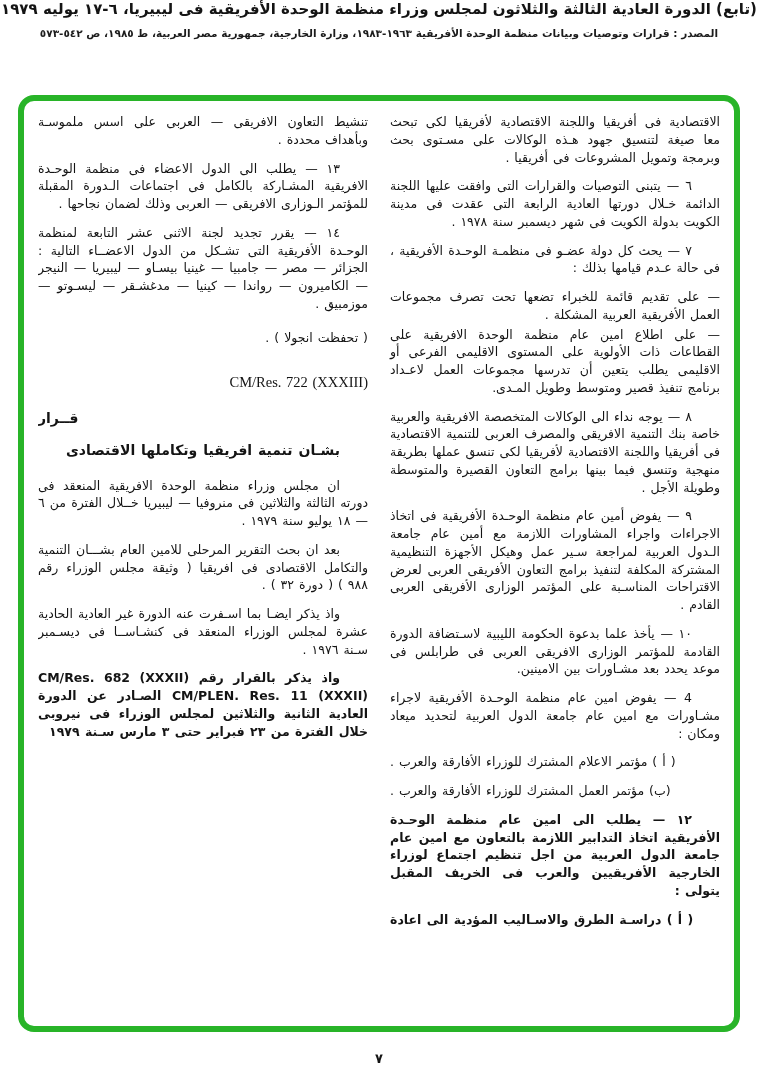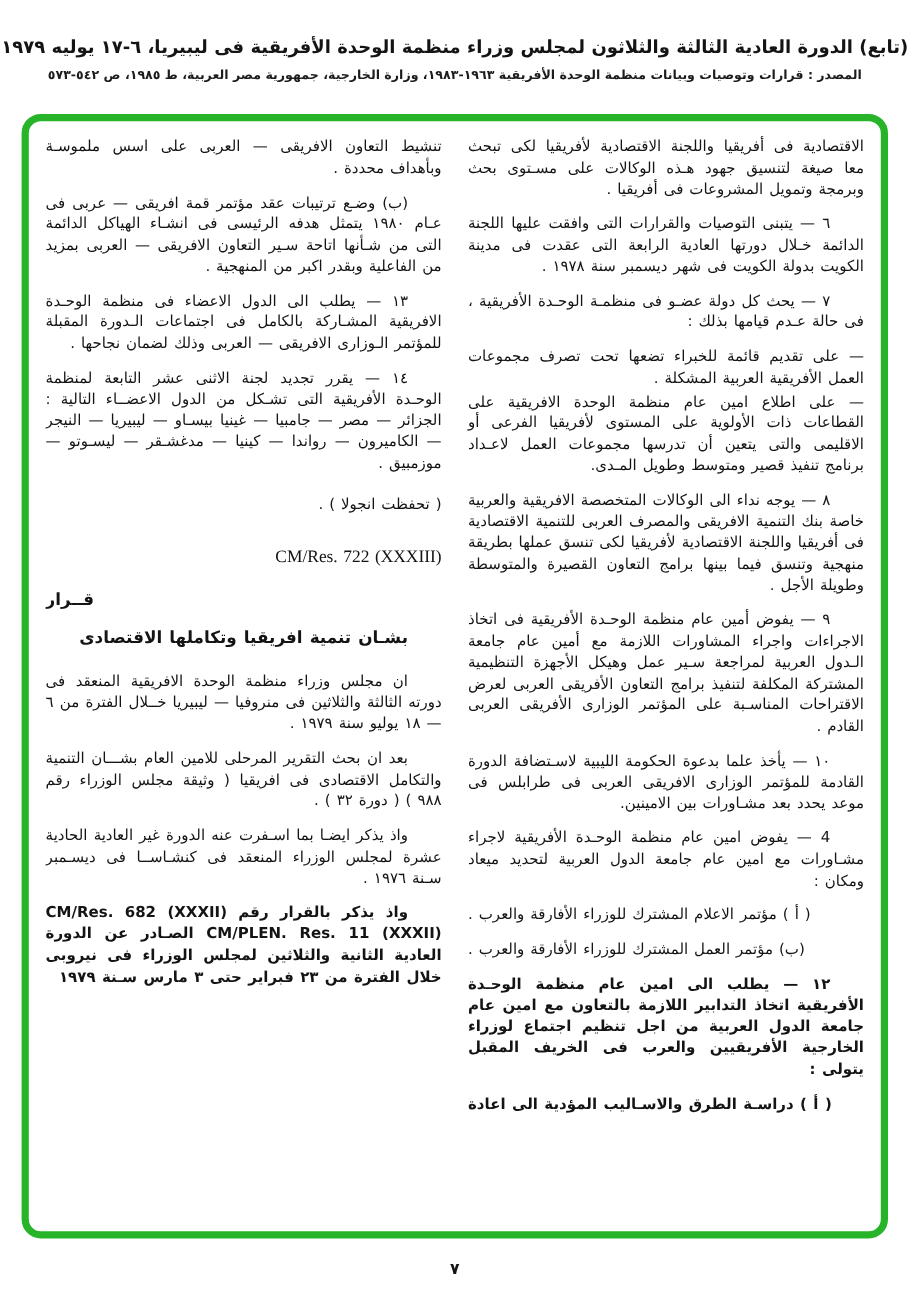--- a/index.html
+++ b/index.html
@@ -15,21 +15,20 @@
     font-family: "DejaVu Sans", sans-serif;
     color: #141414;
   }
   .page-header {
     direction: rtl;
     text-align: center;
   }
   .header-line1 {
     font-weight: bold;
     font-size: 15px;
-    padding-top: 30px;
     letter-spacing: 0;
   }
   .header-line2 {
     font-weight: bold;
     font-size: 10.5px;
     margin-top: 9px;
     color: #1c1c1c;
   }
   .frame {
     position: absolute;
@@ -113,33 +112,32 @@
   <div class="header-line2">المصدر : قرارات وتوصيات وبيانات منظمة الوحدة الأفريقية ١٩٦٣-١٩٨٣، وزارة الخارجية، جمهورية مصر العربية، ط ١٩٨٥، ص ٥٤٢-٥٧٣</div>
 </header>
 
 <main class="frame" style="border-color: rgb(40, 180, 40);">
   <div class="cols">
     <div class="col" id="col-right">
         <p class="para body-flush">الاقتصادية فى أفريقيا واللجنة الاقتصادية لأفريقيا لكى تبحث معا صيغة لتنسيق جهود هـذه الوكالات على مسـتوى بحث وبرمجة وتمويل المشروعات فى أفريقيا .</p>
         <p class="para body-indent">٦ — يتبنى التوصيات والقرارات التى وافقت عليها اللجنة الدائمة خـلال دورتها العادية الرابعة التى عقدت فى مدينة الكويت بدولة الكويت فى شهر ديسمبر سنة ١٩٧٨ .</p>
         <p class="para body-indent">٧ — يحث كل دولة عضـو فى منظمـة الوحـدة الأفريقية ، فى حالة عـدم قيامها بذلك :</p>
         <p class="para dash-item tight">— على تقديم قائمة للخبراء تضعها تحت تصرف مجموعات العمل الأفريقية العربية المشكلة .</p>
-        <p class="para dash-item">— على اطلاع امين عام منظمة الوحدة الافريقية على القطاعات ذات الأولوية على المستوى لأفريقيا الفرعى أو الاقليمى والتى يتعين أن تدرسها مجموعات العمل لاعـداد برنامج تنفيذ قصير ومتوسط وطويل المـدى.</p>
+        <p class="para dash-item">— على اطلاع امين عام منظمة الوحدة الافريقية على القطاعات ذات الأولوية على المستوى الاقليمى الفرعى أو الاقليمى يطلب يتعين أن تدرسها مجموعات العمل لاعـداد برنامج تنفيذ قصير ومتوسط وطويل المـدى.</p>
         <p class="para body-indent">٨ — يوجه نداء الى الوكالات المتخصصة الافريقية والعربية خاصة بنك التنمية الافريقى والمصرف العربى للتنمية الاقتصادية فى أفريقيا واللجنة الاقتصادية لأفريقيا لكى تنسق عملها بطريقة منهجية وتنسق فيما بينها برامج التعاون القصيرة والمتوسطة وطويلة الأجل .</p>
         <p class="para body-indent">٩ — يفوض أمين عام منظمة الوحـدة الأفريقية فى اتخاذ الاجراءات واجراء المشاورات اللازمة مع أمين عام جامعة الـدول العربية لمراجعة سـير عمل وهيكل الأجهزة التنظيمية المشتركة المكلفة لتنفيذ برامج التعاون الأفريقى العربى لعرض الاقتراحات المناسـبة على المؤتمر الوزارى الأفريقى العربى القادم .</p>
         <p class="para body-indent">١٠ — يأخذ علما بدعوة الحكومة الليبية لاسـتضافة الدورة القادمة للمؤتمر الوزارى الافريقى العربى فى طرابلس فى موعد يحدد بعد مشـاورات بين الامينين.</p>
         <p class="para body-indent">4 — يفوض امين عام منظمة الوحـدة الأفريقية لاجراء مشـاورات مع امين عام جامعة الدول العربية لتحديد ميعاد ومكان :</p>
         <p class="para list-item">( أ ) مؤتمر الاعلام المشترك للوزراء الأفارقة والعرب .</p>
         <p class="para list-item">(ب) مؤتمر العمل المشترك للوزراء الأفارقة والعرب .</p>
         <p class="para body-indent bold">١٢ — يطلب الى امين عام منظمة الوحـدة الأفريقية اتخاذ التدابير اللازمة بالتعاون مع امين عام جامعة الدول العربية من اجل تنظيم اجتماع لوزراء الخارجية الأفريقيين والعرب فى الخريف المقبل يتولى :</p>
         <p class="para list-item bold">( أ ) دراسـة الطرق والاسـاليب المؤدية الى اعادة</p>
       </div>
     <div class="col" id="col-left">
         <p class="para body-flush">تنشيط التعاون الافريقى — العربى على اسس ملموسـة وبأهداف محددة .</p>
-        <p class="para body-indent">(ب) وضـع ترتيبات عقد مؤتمر قمة افريقى — عربى فى عـام ١٩٨٠ يتمثل هدفه الرئيسى فى انشـاء الهياكل الدائمة التى من شـأنها اتاحة سـير التعاون الافريقى — العربى بمزيد من الفاعلية وبقدر اكبر من المنهجية .</p>
         <p class="para body-indent">١٣ — يطلب الى الدول الاعضاء فى منظمة الوحـدة الافريقية المشـاركة بالكامل فى اجتماعات الـدورة المقبلة للمؤتمر الـوزارى الافريقى — العربى وذلك لضمان نجاحها .</p>
         <p class="para body-indent">١٤ — يقرر تجديد لجنة الاثنى عشر التابعة لمنظمة الوحـدة الأفريقية التى تشـكل من الدول الاعضــاء التالية : الجزائر — مصر — جامبيا — غينيا بيسـاو — ليبيريا — النيجر — الكاميرون — رواندا — كينيا — مدغشـقر — ليسـوتو — موزمبيق .</p>
         <p class="para reservation-note">( تحفظت انجولا ) .</p>
         <p class="para reference-code">CM/Res. 722 (XXXIII)</p>
         <p class="para heading">قــرار</p>
         <p class="para subheading">بشـان تنمية افريقيا وتكاملها الاقتصادى</p>
         <p class="para body-indent">ان مجلس وزراء منظمة الوحدة الافريقية المنعقد فى دورته الثالثة والثلاثين فى منروفيا — ليبيريا خــلال الفترة من ٦ — ١٨ يوليو سنة ١٩٧٩ .</p>
         <p class="para body-indent">بعد ان بحث التقرير المرحلى للامين العام بشـــان التنمية والتكامل الاقتصادى فى افريقيا ( وثيقة مجلس الوزراء رقم ٩٨٨ ) ( دورة ٣٢ ) .</p>
         <p class="para body-indent">واذ يذكر ايضـا بما اسـفرت عنه الدورة غير العادية الحادية عشرة لمجلس الوزراء المنعقد فى كنشـاســا فى ديسـمبر سـنة ١٩٧٦ .</p>
         <p class="para body-indent bold">واذ يذكر بالقرار رقم CM/Res. 682 (XXXII)‏ CM/PLEN. Res. 11 (XXXII)‏ الصـادر عن الدورة العادية الثانية والثلاثين لمجلس الوزراء فى نيروبى خلال الفترة من ٢٣ فبراير حتى ٣ مارس سـنة ١٩٧٩</p>

